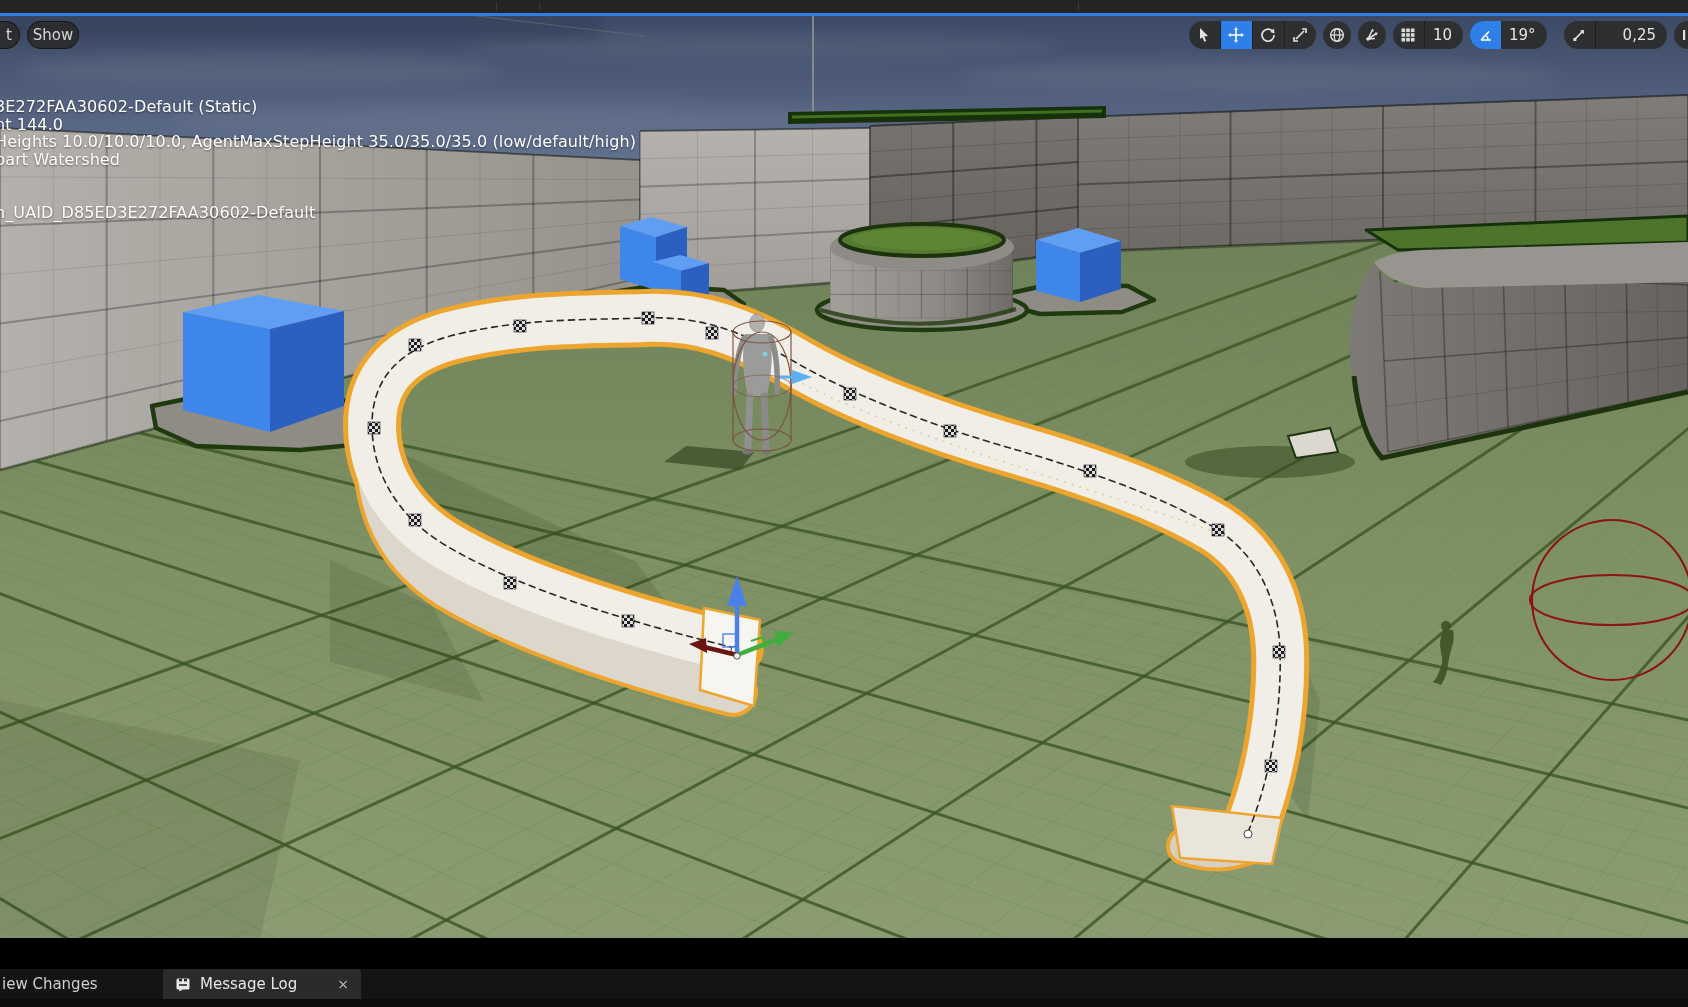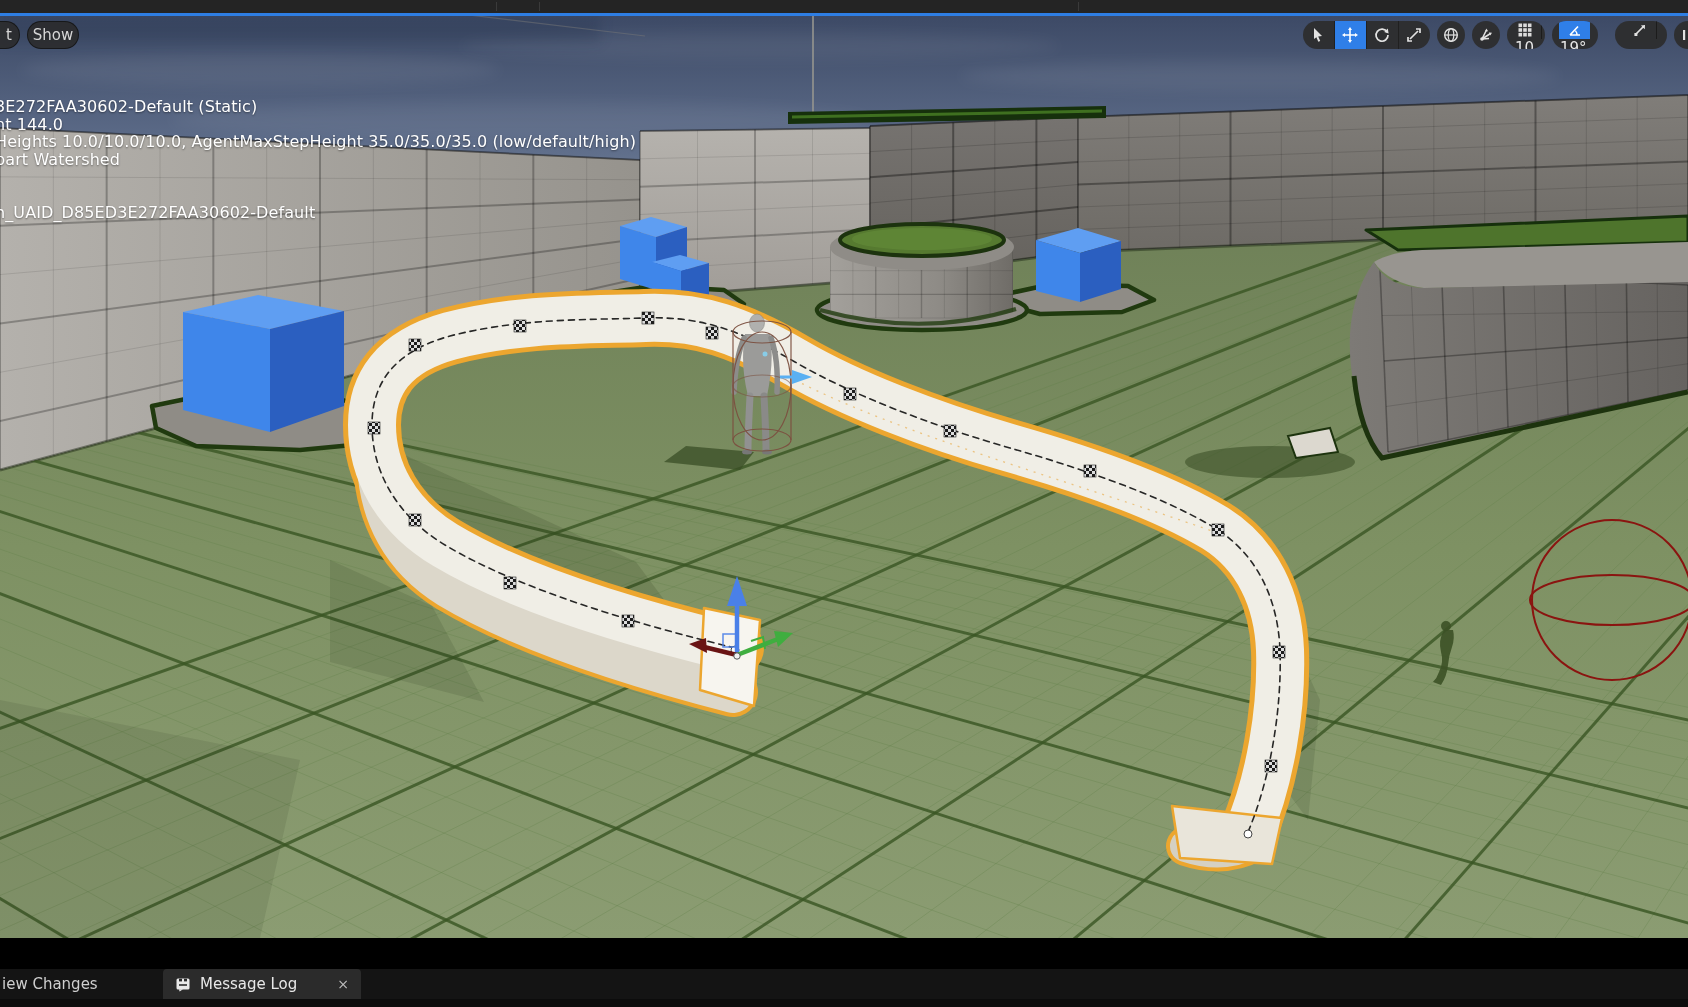--- a/index.html
+++ b/index.html
@@ -22,21 +22,21 @@
   #btn-show{left:27px;width:52px;}
   
   .vp-toolbar{position:absolute;top:21px;right:-14px;display:flex;align-items:center;gap:7px;z-index:5;}
   .vpt-seg{display:flex;background:rgba(45,45,45,.92);border-radius:14px;overflow:hidden;height:28px;}
   .vpt-seg .seg{width:31px;height:28px;display:flex;align-items:center;justify-content:center;}
   .vpt-seg .seg + .seg{border-left:1px solid #202020;}
   .seg.active{background:#2f7fe8;}
   .vpt-circle{width:28px;height:28px;border-radius:50%;background:rgba(45,45,45,.92);
               display:flex;align-items:center;justify-content:center;}
   .vpt-group{display:flex;align-items:center;background:rgba(45,45,45,.92);border-radius:14px;
-             overflow:hidden;height:28px;flex-direction:column;}
+             overflow:hidden;height:28px;}
   .vpt-group .gicon{width:31px;height:28px;display:flex;align-items:center;justify-content:center;
              border-right:1px solid #1c1c1c;}
   .gicon.active{background:#2f7fe8;border-right:none;}
   .gval{padding:0 11px 0 8px;color:#e6e6e6;font-size:15px;}
   .gap-before{margin-left:10px;gap:19px;}
   
   .bottom-bar{position:absolute;left:0;top:969px;width:1688px;height:69px;background:#141414;z-index:6;}
   .tab-partial{position:absolute;left:2px;top:0;height:30px;display:flex;align-items:center;
                color:#cfcfcf;font-size:15px;}
   .tab-active{position:absolute;left:163px;top:0;width:198px;height:30px;background:#2b2b2b;

